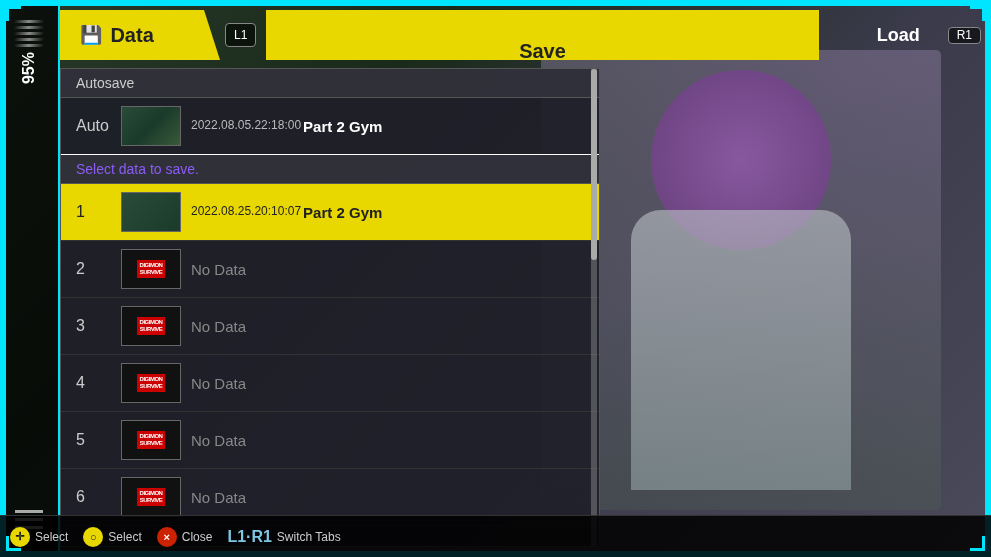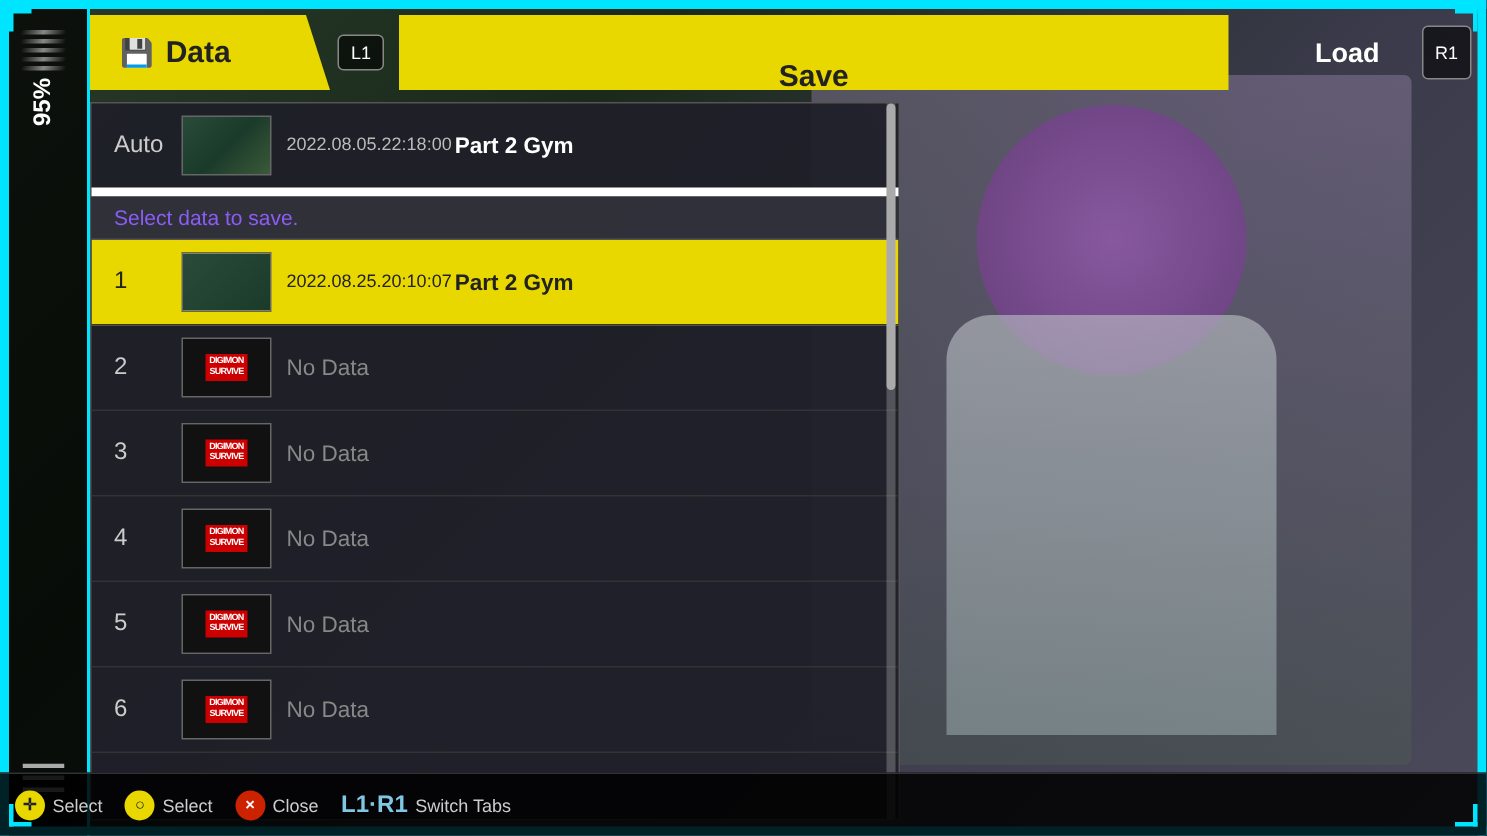--- a/index.html
+++ b/index.html
@@ -200,21 +200,21 @@
     }
 
     .r1-badge {
       background: rgba(0,0,0,0.6);
       color: #fff;
       border: 1px solid #888;
       border-radius: 4px;
       padding: 2px 8px;
       font-size: 12px;
       margin-left: 8px;
-      height: 36px;
+      height: 17px;
       display: flex;
       align-items: center;
     }
 
     
     .save-panel {
       background: rgba(30, 30, 40, 0.92);
       border: 1px solid #555;
       flex: 1;
       display: flex;
@@ -228,21 +228,21 @@
       padding: 6px 15px;
       color: #ccc;
       font-size: 14px;
       border-bottom: 1px solid #555;
     }
 
     .autosave-row {
       display: flex;
       align-items: center;
       padding: 8px 15px;
-      border-bottom: 6px solid #ffffff;
+      border-bottom: 1px solid #ffffff;
       gap: 10px;
     }
 
     .slot-number {
       color: #ccc;
       font-size: 16px;
       min-width: 35px;
     }
 
     .thumbnail {
@@ -497,20 +497,23 @@
       <span class="save-label">Save</span>
     </div>
     <div class="load-area">
       <span class="load-label">Load</span>
     </div>
     <div class="r1-badge">R1</div>
   </div>
 
   <div class="save-panel" style="position:relative;">
 
+    <div class="autosave-header">
+      <span>Autosave</span>
+    </div>
 
     <div class="autosave-row">
       <span class="slot-number">Auto</span>
       <div class="thumbnail">
         <div class="thumbnail-inner" style="background: linear-gradient(135deg, #2a4a3a 0%, #1a3a2a 50%, #3a5a3a 100%);">
         </div>
       </div>
       <div class="save-info">
         <span class="save-timestamp">2022.08.05.22:18:00</span>
         <span class="save-location">Part 2 Gym</span>

